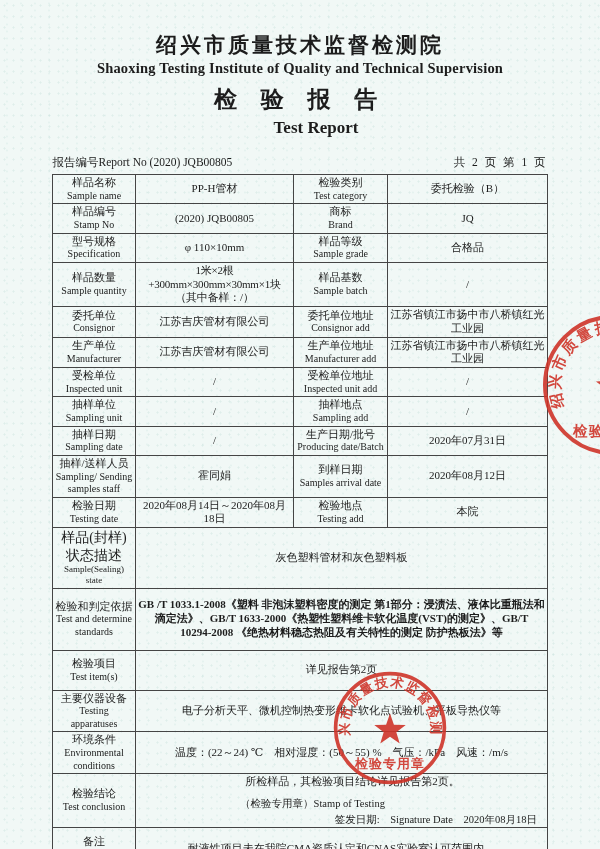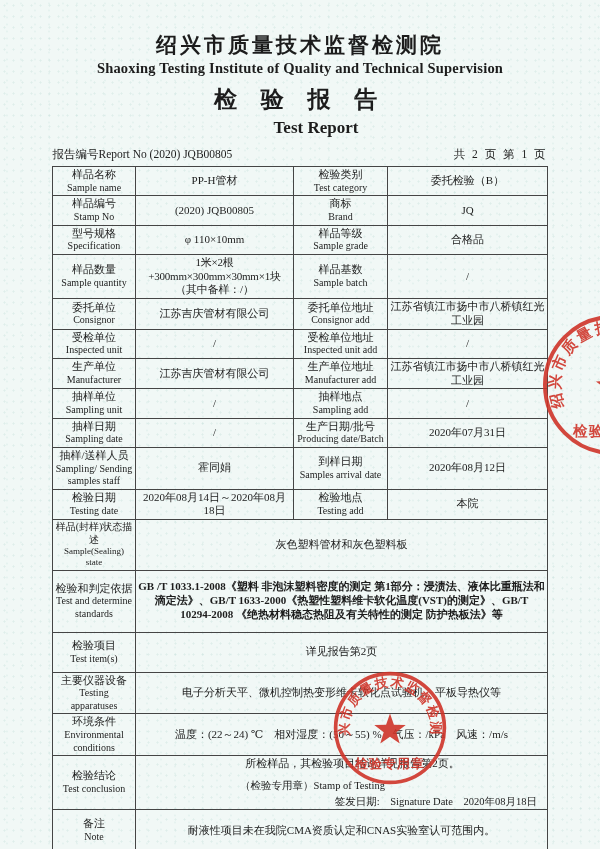--- a/index.html
+++ b/index.html
@@ -16,40 +16,40 @@
     overflow:hidden;
     font-family:"Liberation Serif","DejaVu Serif",serif;
     color:#1c1c1c;
   }
   .header { text-align:center; padding-top:31px; }
   .org-cn  { font-size:21px; font-weight:bold; letter-spacing:3px; }
   .org-en  { font-size:14.5px; font-weight:bold; margin-top:1px; letter-spacing:.2px; }
   .doc-cn  { font-size:23px; font-weight:bold; letter-spacing:9px; margin-top:7px; }
   .doc-en  { font-size:17px; font-weight:bold; margin-top:3px;margin-left:32px; }
   .report-line {
-    width:495px; margin:9px auto 0 auto;
+    width:495px; margin:17px auto 0 auto;
     display:flex; justify-content:space-between; align-items:flex-end;
     font-size:11.5px;
   }
   .report-line .pageinfo { letter-spacing:2px; }
 
   table.report {
     width:495px; margin:4px auto 0 auto;
     border-collapse:collapse; table-layout:fixed;
   }
   table.report td {
     border:1px solid #454545;
     text-align:center; vertical-align:middle;
     font-size:11px; line-height:1.25;
     padding:1px 2px;
     overflow:hidden;
   }
   td.lbl .cn { display:block; font-size:11px; }
   td.lbl .en { display:block; font-size:10px; }
-  td.lbl.small .cn { font-size:10px; }
+  td.lbl.small .cn { font-size:14px; }
   td.lbl.small .en { font-size:9px; }
   td.val-tiny  { font-size:6.5px; letter-spacing:-0.2px; }
   td.val-small { font-size:9px; padding:1px 1px; }
   td.val-left  { text-align:left; padding:3px 6px; }
   td.standards { text-align:left; font-size:10.5px; line-height:1.6; padding:4px 7px 4px 7px;font-weight:bold; }
   td.conclusion-cell { text-align:left; vertical-align:top; padding:6px 6px 4px 6px; }
   .concl-text { text-indent:2em; font-size:11px; }
   .concl-stamp-line { text-align:center; margin-top:8px; padding-right:58px; font-size:10.5px; }
   .concl-date-line  { text-align:right; margin-top:3px; padding-right:8px; font-size:10.5px; }
   .concl-date-line span { margin-left:8px; }
@@ -138,41 +138,41 @@
           </td>
         <td>江苏吉庆管材有限公司</td>
         <td class="lbl">
             <span class="cn">委托单位地址</span>
             <span class="en">Consignor  add</span>
           </td>
         <td class="val-small">江苏省镇江市扬中市八桥镇红光工业园</td>
       </tr>
       <tr style="height:28px">
         <td class="lbl">
+            <span class="cn">生产单位</span>
+            <span class="en">Manufacturer</span>
+          </td>
+        <td>江苏吉庆管材有限公司</td>
+        <td class="lbl">
+            <span class="cn">生产单位地址</span>
+            <span class="en">Manufacturer add</span>
+          </td>
+        <td class="val-small">江苏省镇江市扬中市八桥镇红光工业园</td>
+      </tr>
+      <tr style="height:28px">
+        <td class="lbl">
             <span class="cn">受检单位</span>
             <span class="en">Inspected  unit</span>
           </td>
         <td>/</td>
         <td class="lbl">
             <span class="cn">受检单位地址</span>
             <span class="en">Inspected  unit add</span>
           </td>
         <td>/</td>
-      </tr>
-      <tr style="height:28px">
-        <td class="lbl">
-            <span class="cn">生产单位</span>
-            <span class="en">Manufacturer</span>
-          </td>
-        <td>江苏吉庆管材有限公司</td>
-        <td class="lbl">
-            <span class="cn">生产单位地址</span>
-            <span class="en">Manufacturer add</span>
-          </td>
-        <td class="val-small">江苏省镇江市扬中市八桥镇红光工业园</td>
       </tr>
       <tr style="height:28px">
         <td class="lbl">
             <span class="cn">抽样单位</span>
             <span class="en">Sampling  unit</span>
           </td>
         <td>/</td>
         <td class="lbl">
             <span class="cn">抽样地点</span>
             <span class="en">Sampling add</span>

